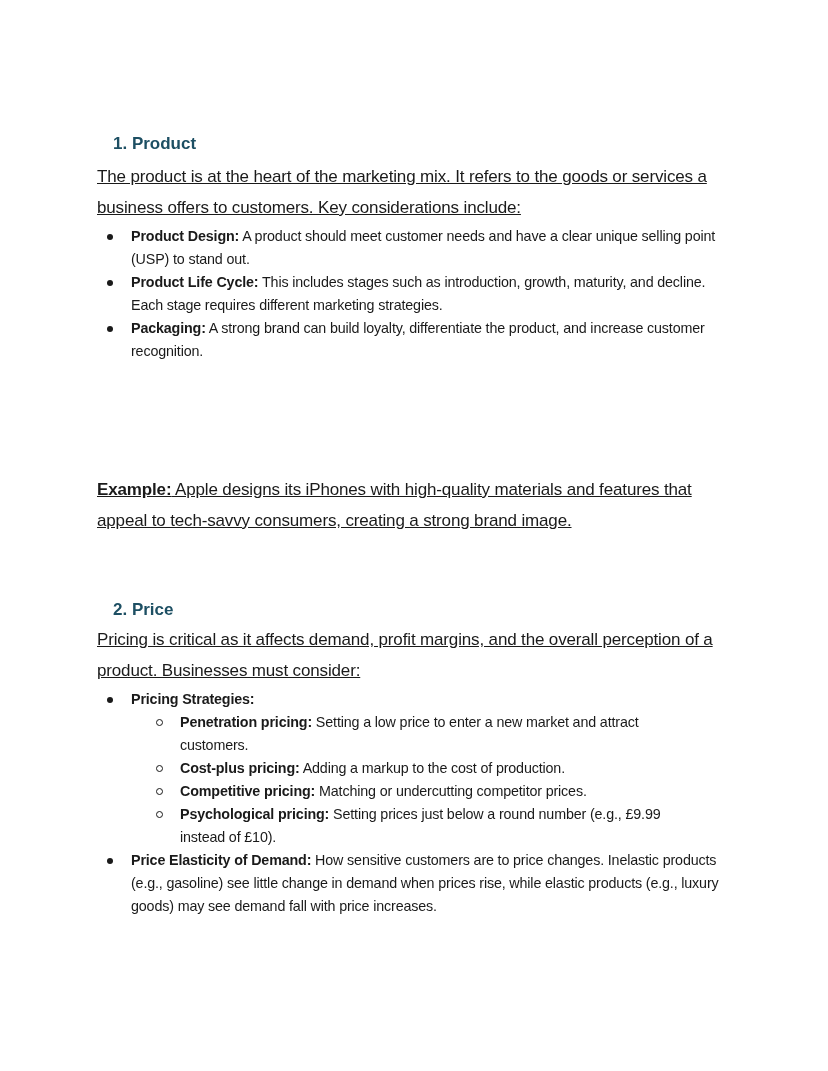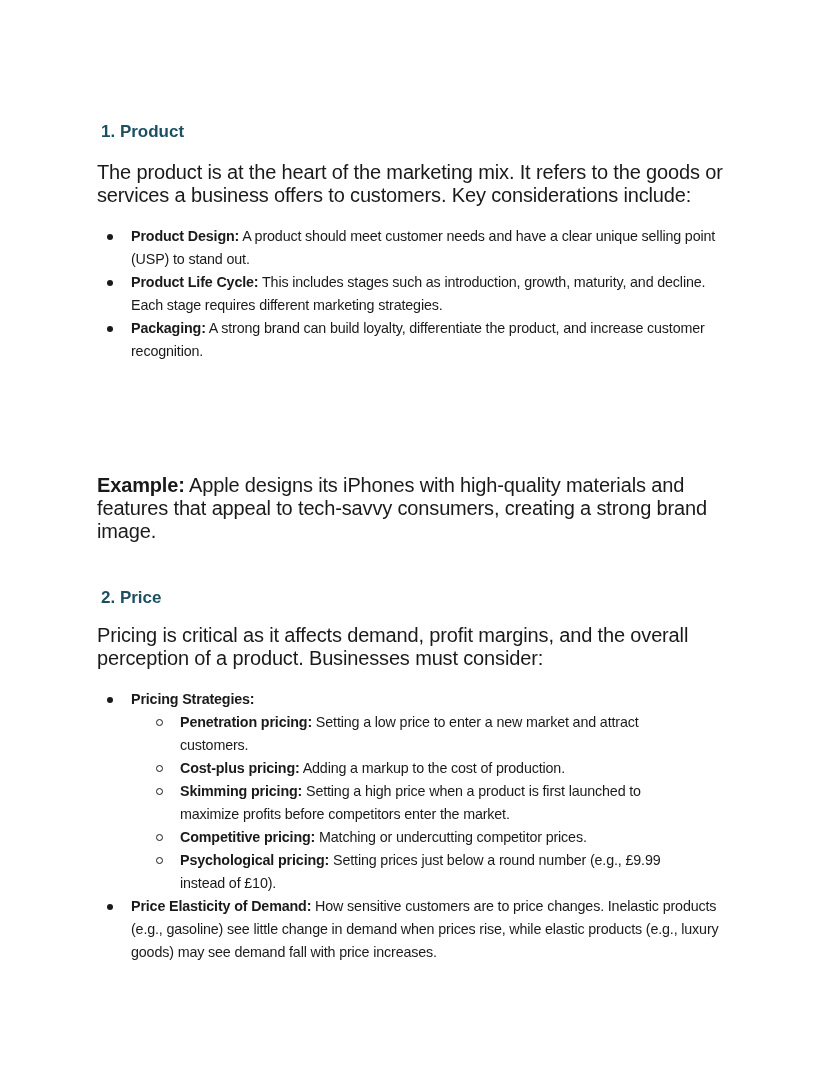--- a/index.html
+++ b/index.html
@@ -2,28 +2,29 @@
 <html><head>
 <meta charset="utf-8">
 <style>
   html, body { margin: 0; padding: 0; background: #ffffff; }
   body {
     width: 828px; height: 1071px; position: relative; overflow: hidden;
     font-family: "Liberation Sans", sans-serif; color: #1a1a1a;
   }
   .page { position: absolute; left: 97px; top: 0; width: 640px; }
   h2 {
-    position: absolute; left: 0; margin: 4px;
+    position: absolute; left: 0; margin: 16px;
     font-size: 17px; font-weight: bold; color: #1d4f63;
     font-family: "Liberation Sans", sans-serif;
   }
   p {
     position: absolute; left: 0; margin: 0;
-    font-size: 20px; line-height: 23px; width: 630px;
+    font-size: 17px; line-height: 31px; width: 630px;
     letter-spacing: -0.15px;
+    text-decoration: underline;
   }
   ul { position: absolute; margin: 0; padding: 0; list-style: none; }
   li {
     position: relative; font-size: 14.3px; line-height: 23px;
     letter-spacing: -0.15px;
   }
   ul.l1 { left: 34px; width: 590px; }
   ul.l1 > li::before {
     content: ""; position: absolute; left: -24px; top: 9px;
     width: 6px; height: 6px; border-radius: 50%; background: #1a1a1a;
@@ -53,21 +54,20 @@
 
   <h2 style="top:584px">2. Price</h2>
   <p style="top:624px">Pricing is critical as it affects demand, profit margins, and the overall perception of a product. Businesses must consider:</p>
 
   <ul class="l1" style="top:688px">
     <li>
       <b>Pricing Strategies:</b>
       <ul class="l2">
         <li><b>Penetration pricing:</b><span> Setting a low price to enter a new market and attract customers.</span></li>
         <li><b>Cost-plus pricing:</b><span> Adding a markup to the cost of production.</span></li>
-        <li><b>Skimming pricing:</b><span> Setting a high price when a product is first launched to maximize profits before competitors enter the market.</span></li>
         <li><b>Competitive pricing:</b><span> Matching or undercutting competitor prices.</span></li>
         <li><b>Psychological pricing:</b><span> Setting prices just below a round number (e.g., £9.99 instead of £10).</span></li>
       </ul>
     </li>
     <li><b>Price Elasticity of Demand:</b><span> How sensitive customers are to price changes. Inelastic products (e.g., gasoline) see little change in demand when prices rise, while elastic products (e.g., luxury goods) may see demand fall with price increases.</span></li>
   </ul>
 
 </div>
 
 </body></html>

